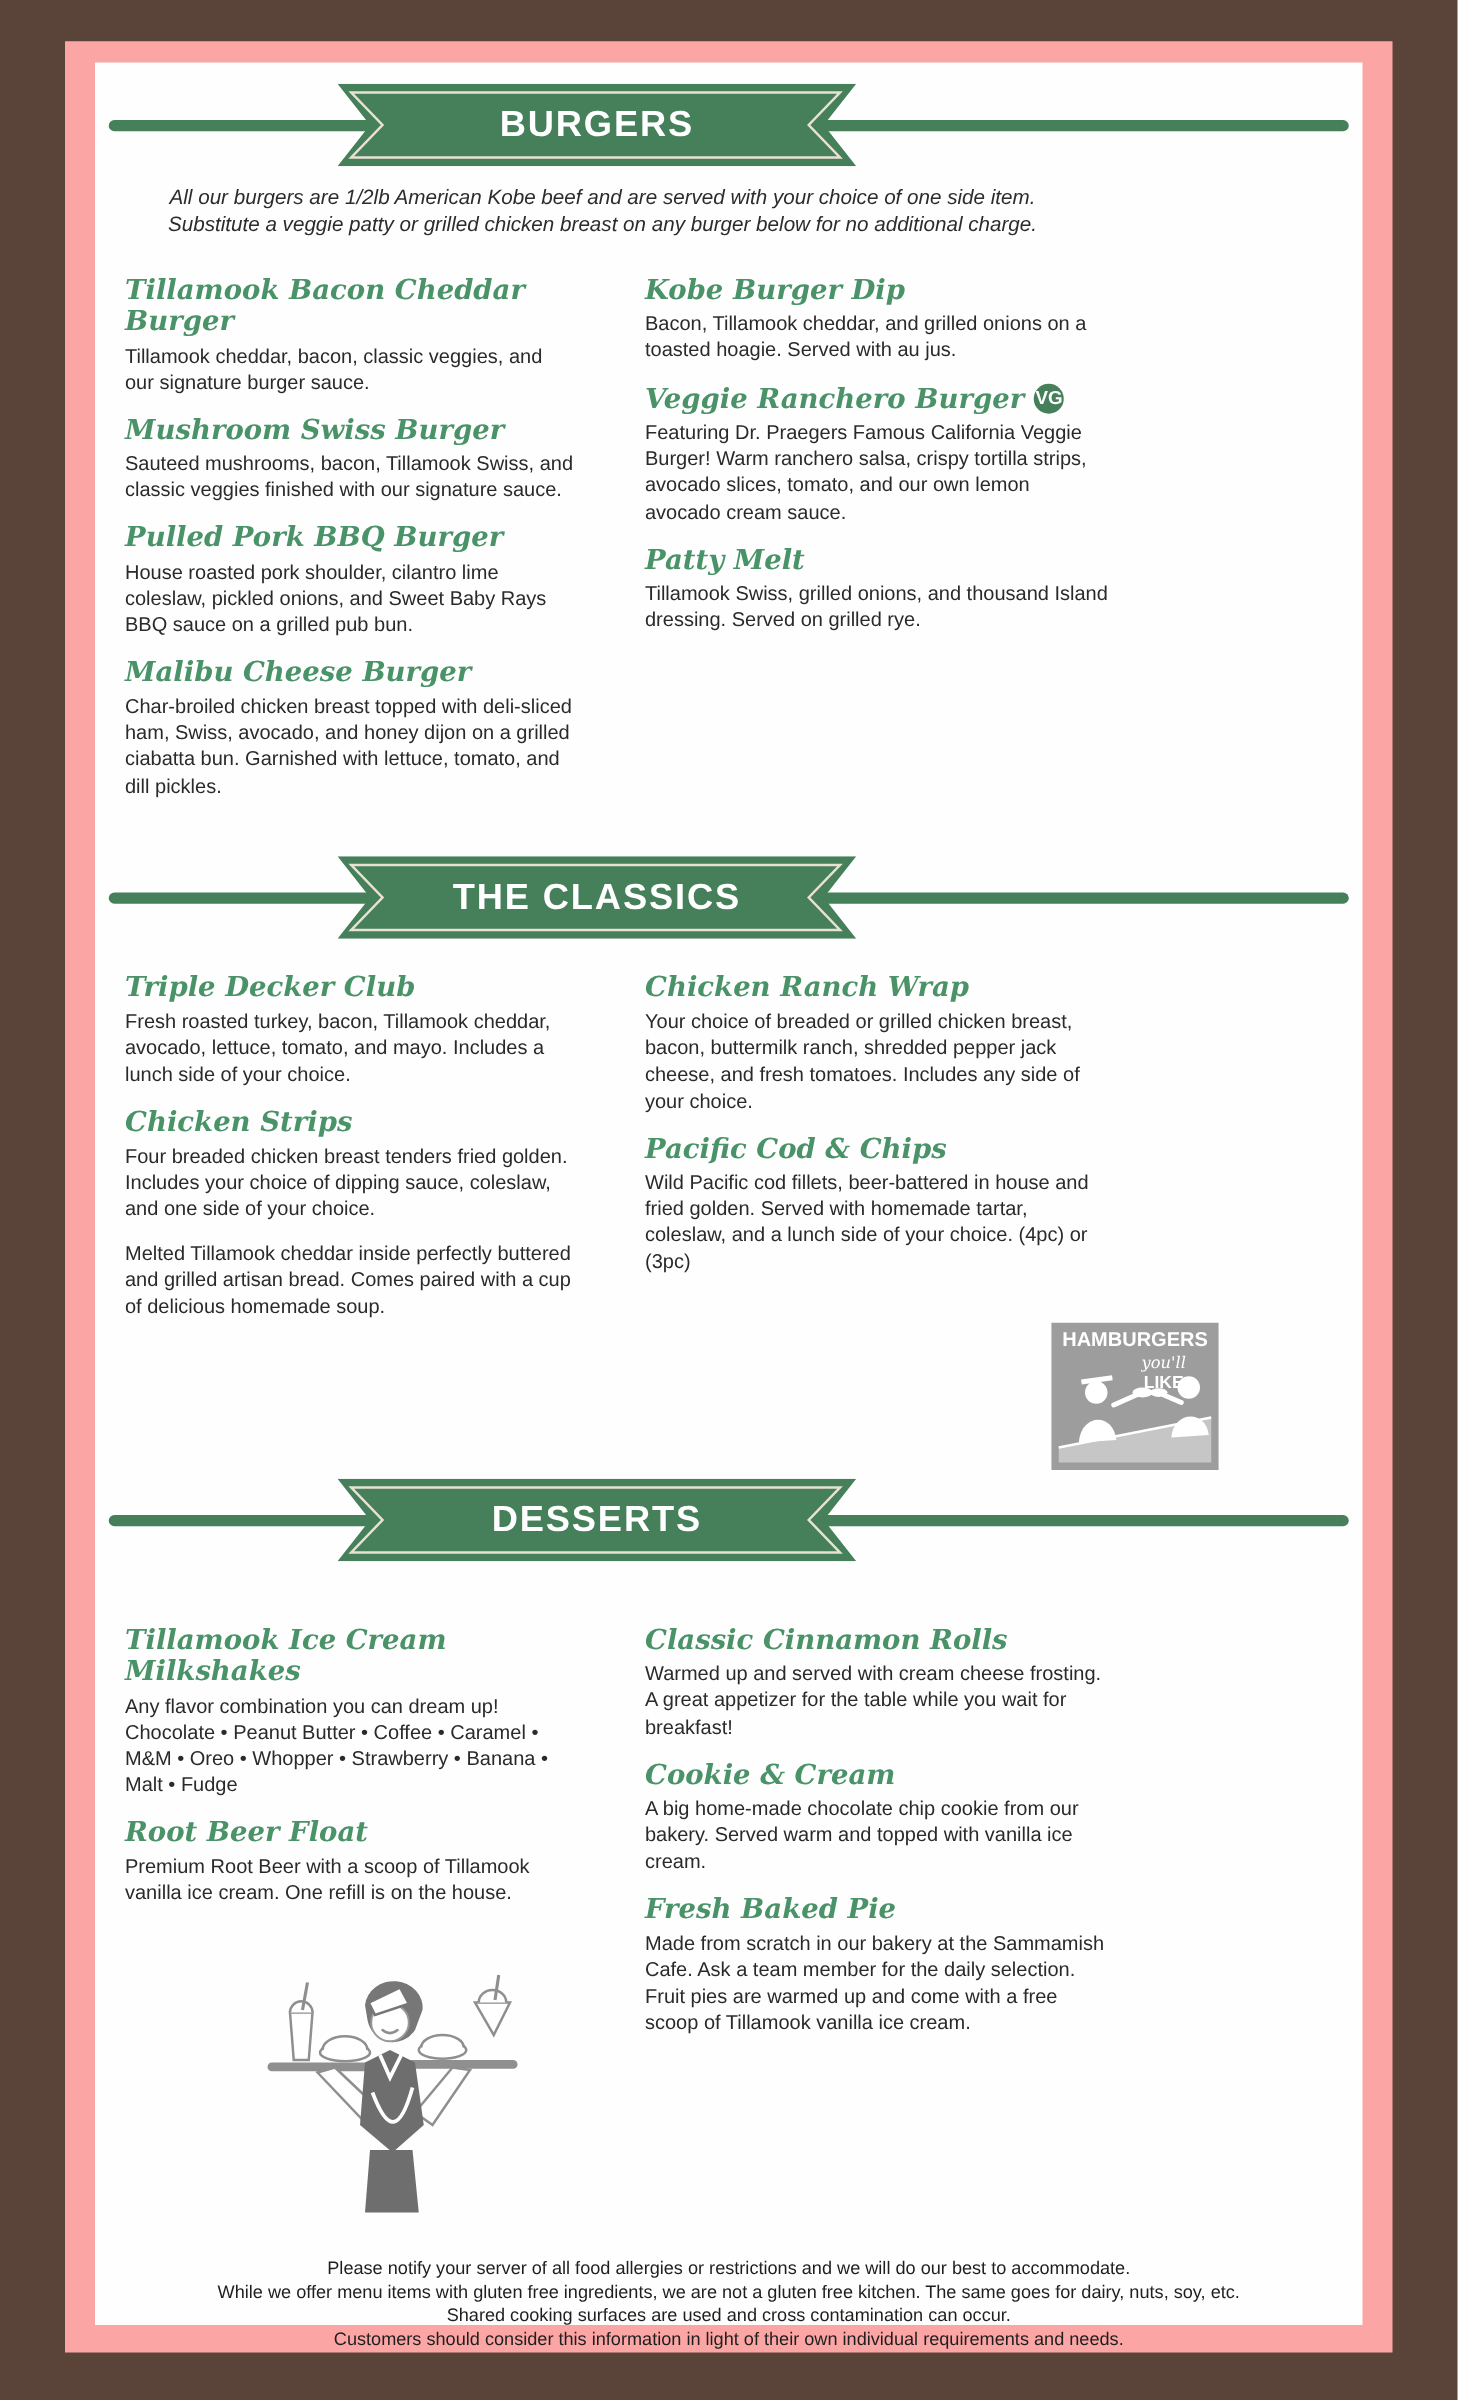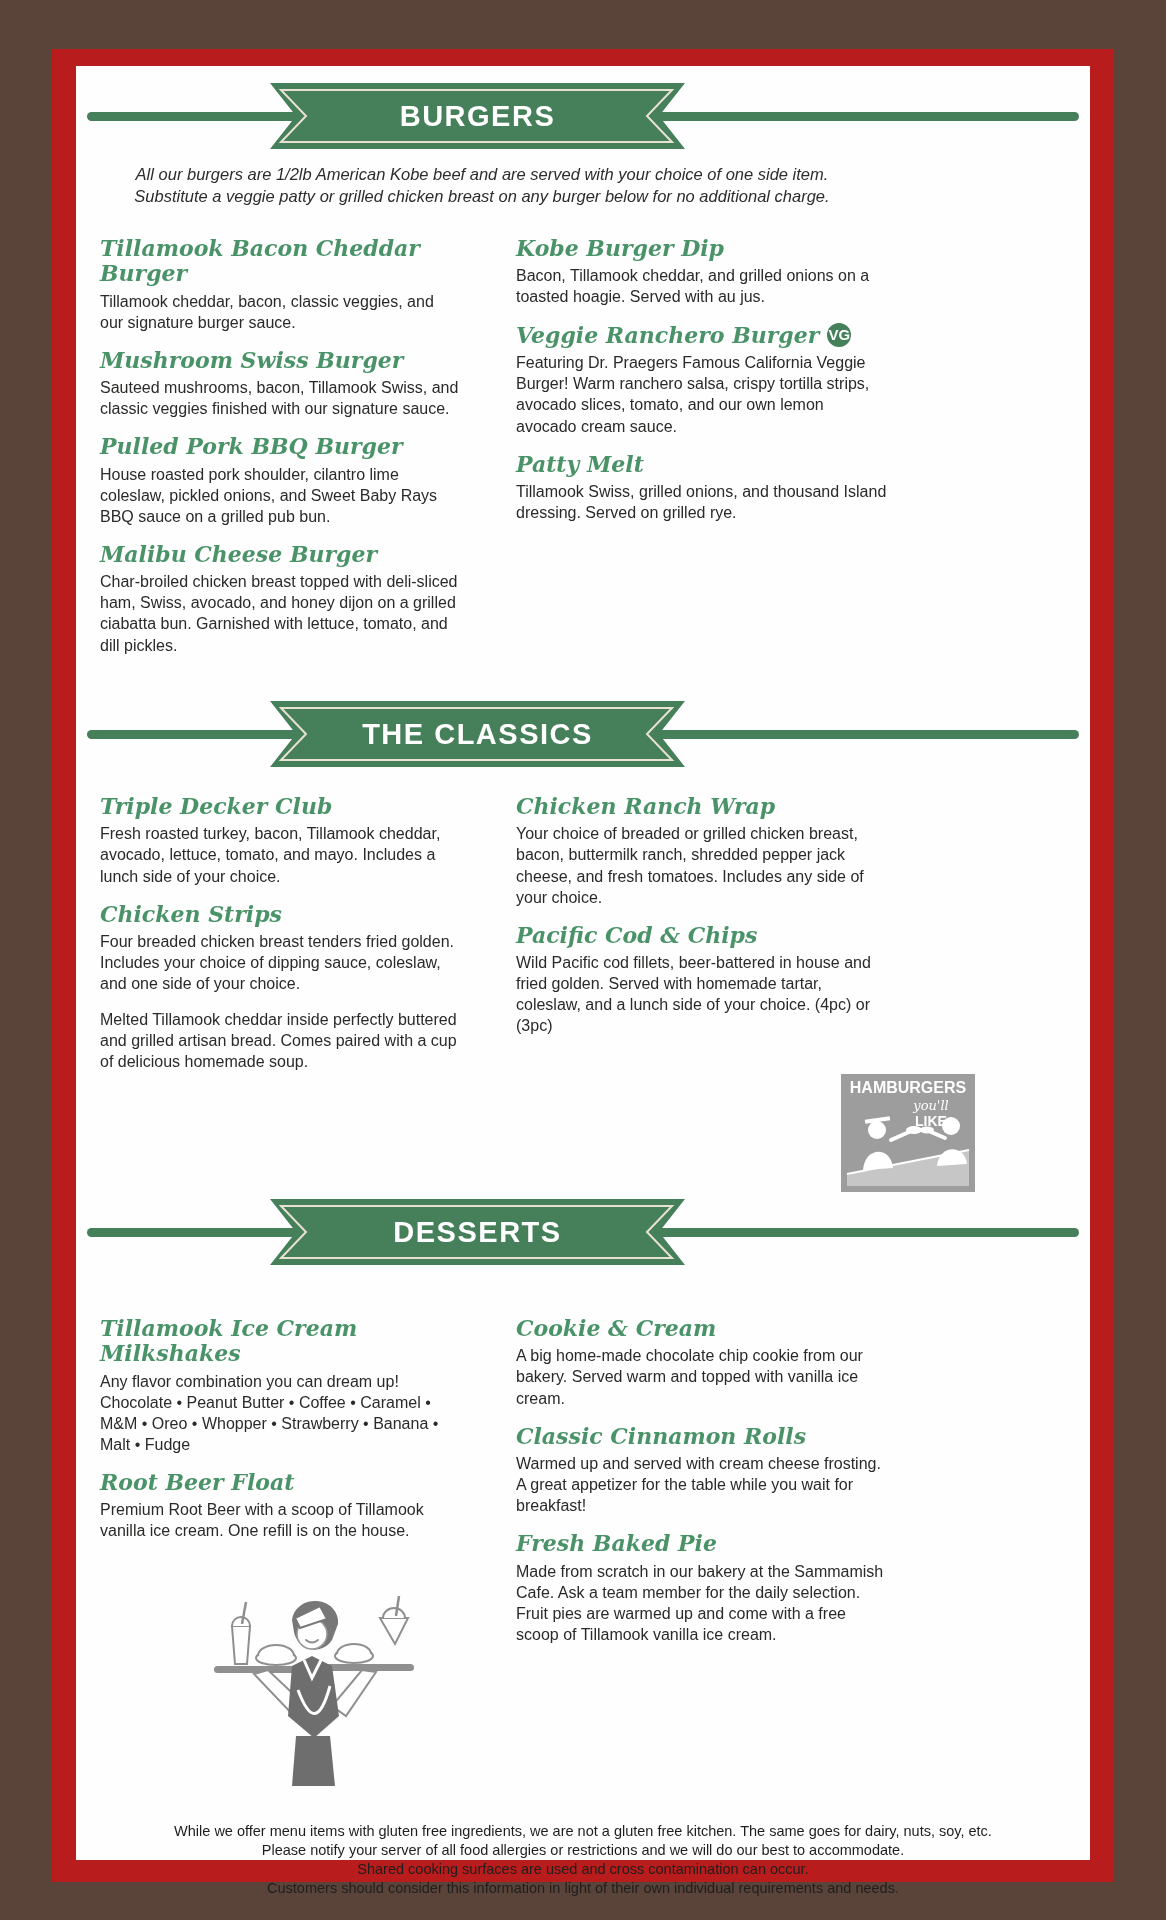--- a/index.html
+++ b/index.html
@@ -3,22 +3,21 @@
 <meta charset="utf-8">
 <style>
   html,body{margin:0;padding:0;}
   body{
     width:1166px;height:1920px;position:relative;overflow:hidden;
     background:#5a443a;
     font-family:"Liberation Sans", sans-serif;
   }
   .matte{
     position:absolute;left:52px;right:52px;top:33px;bottom:38px;
-    background:#b91c1c;
-    margin-top:16px;
+    background:#fca5a5;
   }
   .page{
     position:absolute;left:24px;right:24px;top:17px;bottom:22px;
     background:#fefefe;
   }
   
   .banner{position:absolute;left:0;width:1014px;height:66px;}
   .banner .rule{
     position:absolute;left:11px;right:11px;top:50%;height:9px;margin-top:-4px;
     background:#45805a;border-radius:5px;
@@ -199,26 +198,26 @@
         <h3 class="item-name">Tillamook Ice Cream Milkshakes</h3>
         <p class="item-desc">Any flavor combination you can dream up! Chocolate • Peanut Butter • Coffee • Caramel • M&amp;M • Oreo • Whopper • Strawberry • Banana • Malt • Fudge</p>
       </div>
       <div class="menu-item">
         <h3 class="item-name">Root Beer Float</h3>
         <p class="item-desc">Premium Root Beer with a scoop of Tillamook vanilla ice cream. One refill is on the house.</p>
       </div>
     </div>
     <div>
       <div class="menu-item">
+        <h3 class="item-name">Classic Cinnamon Rolls</h3>
+        <p class="item-desc">Warmed up and served with cream cheese frosting. A great appetizer for the table while you wait for breakfast!</p>
+      </div>
+      <div class="menu-item">
         <h3 class="item-name">Cookie &amp; Cream</h3>
         <p class="item-desc">A big home-made chocolate chip cookie from our bakery. Served warm and topped with vanilla ice cream.</p>
-      </div>
-      <div class="menu-item">
-        <h3 class="item-name">Classic Cinnamon Rolls</h3>
-        <p class="item-desc">Warmed up and served with cream cheese frosting. A great appetizer for the table while you wait for breakfast!</p>
       </div>
       <div class="menu-item">
         <h3 class="item-name">Fresh Baked Pie</h3>
         <p class="item-desc">Made from scratch in our bakery at the Sammamish Cafe. Ask a team member for the daily selection. Fruit pies are warmed up and come with a free scoop of Tillamook vanilla ice cream.</p>
       </div>
     </div>
   </div>
 
   <div class="waitress">
     <svg viewBox="0 0 212 208" width="212" height="208">
@@ -247,20 +246,20 @@
 
       <path d="M84 80 L104 70 L124 80 L131 130 L106 152 L80 130 Z" fill="#6e6e6e"></path>
       <path d="M96 74 L104 92 L113 74" fill="none" stroke="#ffffff" stroke-width="3"></path>
       <path d="M90 104 C102 136 112 136 122 100" fill="none" stroke="#ffffff" stroke-width="3"></path>
 
       <path d="M88 150 L122 150 L127 200 L84 200 Z" fill="#6e6e6e"></path>
     </svg>
   </div>
 
   <div class="allergy-footer">
+    <div>Please notify your server of all food allergies or restrictions and we will do our best to accommodate.</div>
     <div>While we offer menu items with gluten free ingredients, we are not a gluten free kitchen. The same goes for dairy, nuts, soy, etc.</div>
-    <div>Please notify your server of all food allergies or restrictions and we will do our best to accommodate.</div>
     <div>Shared cooking surfaces are used and cross contamination can occur.</div>
     <div>Customers should consider this information in light of their own individual requirements and needs.</div>
   </div>
 
 </div>
 </div>
 
 </body></html>

